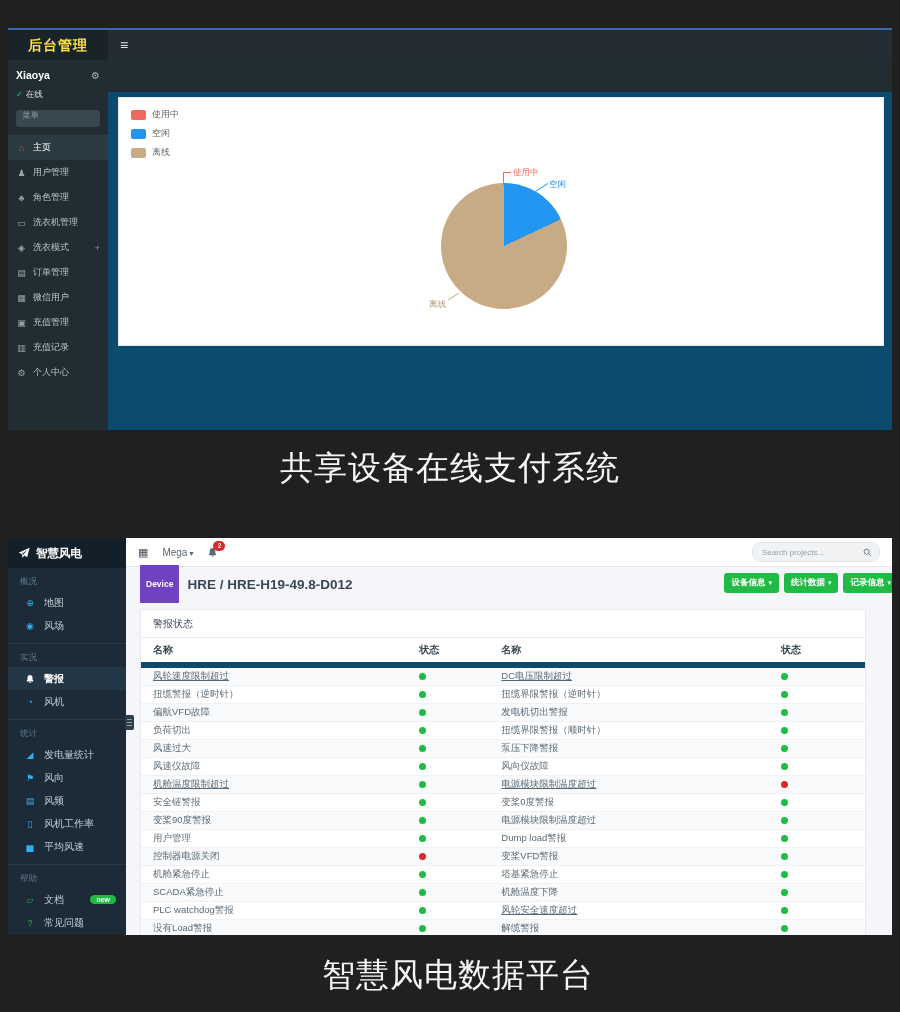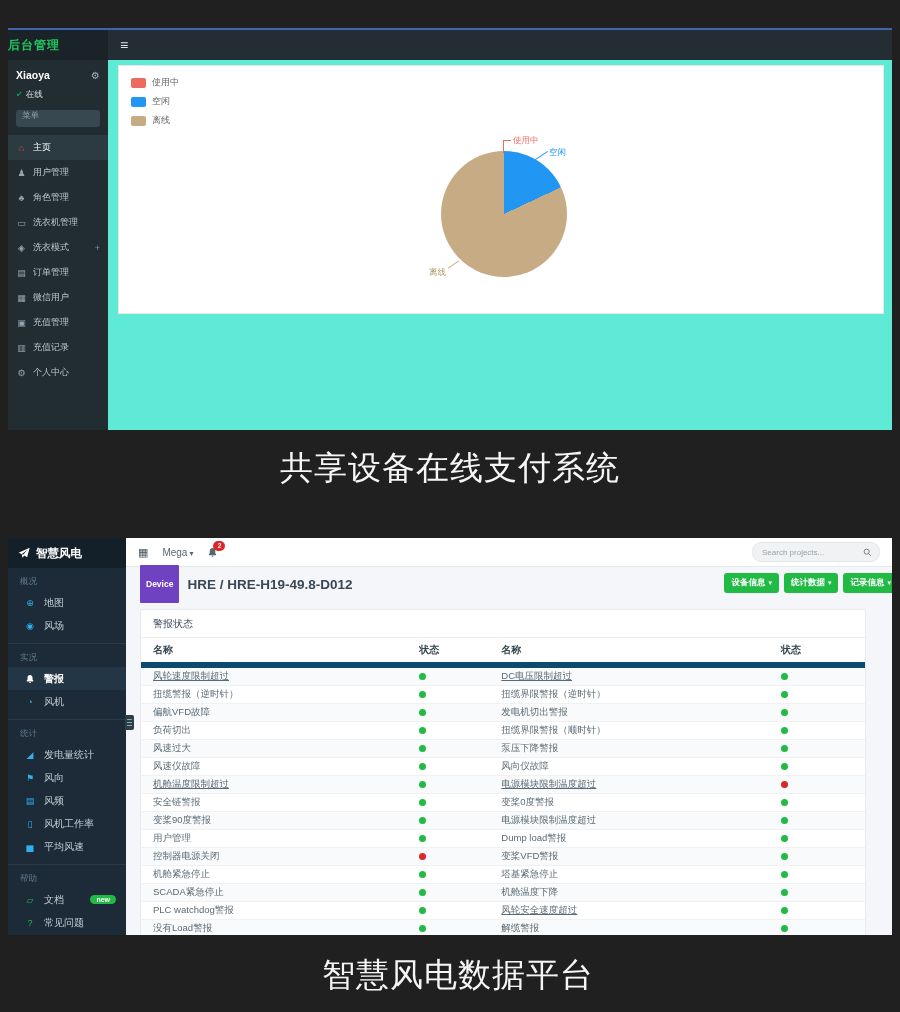--- a/index.html
+++ b/index.html
@@ -3,43 +3,43 @@
 <meta charset="utf-8">
 <style>
   html,body{margin:0;padding:0;background:#202020;}
   .stage{position:relative;width:900px;height:1012px;background:#202020;overflow:hidden;
          font-family:"Liberation Sans","DejaVu Sans",sans-serif;}
   .win{position:absolute;overflow:hidden;}
   
   #win1{left:8px;top:28px;width:884px;height:402px;background:#222d32;}
   .w1-topline{height:2px;background:#3f66ad;}
   .w1-bar{display:flex;height:30px;}
-  .w1-logo{width:100px;background:#1a2328;color:#22c55e;font-size:12px;font-weight:bold;
-           line-height:30px;letter-spacing:1px;}
+  .w1-logo{width:100px;background:#1a2328;color:#fde047;font-size:14px;font-weight:bold;
+           text-align:center;line-height:30px;letter-spacing:1px;}
   .w1-nav{flex:1;background:#232d33;display:flex;align-items:center;}
   .w1-burger{margin-left:12px;color:#dfe4e8;font-size:14px;cursor:pointer;}
   .w1-body{display:flex;height:370px;}
   .w1-side{width:100px;background:#222d32;flex-shrink:0;}
   .w1-user{padding:9px 8px 2px;}
   .w1-user-row1{display:flex;justify-content:space-between;align-items:center;}
   .w1-user-name{color:#fff;font-size:10.5px;font-weight:bold;}
   .w1-gear{color:#9fb2bb;font-size:10px;cursor:pointer;}
   .w1-user-row2{margin-top:8px;font-size:8.5px;color:#d9e2e6;}
   .w1-check{color:#00a65a;font-size:8px;margin-right:3px;}
   .w1-search{margin:7px 8px 8px;height:17px;background:#374850;border-radius:3px;display:flex;align-items:flex-start;}
   .w1-search input{flex:1;background:transparent;border:none;outline:none;color:#cfd8dc;
                    font-size:8.5px;padding:0 6px;width:100%;font-family:inherit;}
   .w1-search input::placeholder{color:#8799a2;}
   .w1-item{height:25px;display:flex;align-items:center;padding:0 8px;gap:6px;color:#b8c7ce;
            font-size:9px;cursor:pointer;}
   .w1-item .w1-ic{width:11px;text-align:center;font-size:9px;color:#94a6ae;}
   .w1-item.active{background:#2c3b41;color:#fff;}
   .w1-item.active .w1-ic{color:#e74c3c;}
   .w1-plus{margin-left:auto;color:#7f929b;font-size:9px;}
-  .w1-main{flex:1;background:#5eead4;position:relative;}
+  .w1-main{flex:1;background:#0c4a6e;position:relative;margin-top:32px;}
   .w1-card{position:absolute;left:10px;top:5px;right:8px;height:247px;background:#fff;
            border:1px solid #e7e7e7;}
   #w1-legend{position:absolute;left:12px;top:10px;}
   .lg-row{display:flex;align-items:center;margin-bottom:6px;cursor:pointer;}
   .lg-sw{width:15px;height:10px;border-radius:2px;margin-right:6px;}
   .lg-t{font-size:9px;color:#666;}
   #pie{position:absolute;left:322px;top:85px;width:126px;height:126px;border-radius:50%;}
   .pl{position:absolute;font-size:8.5px;white-space:nowrap;}
   .pl-red{left:394px;top:69px;color:#ee6a5f;}
   .pl-blue{left:430px;top:81px;color:#2196f3;}

